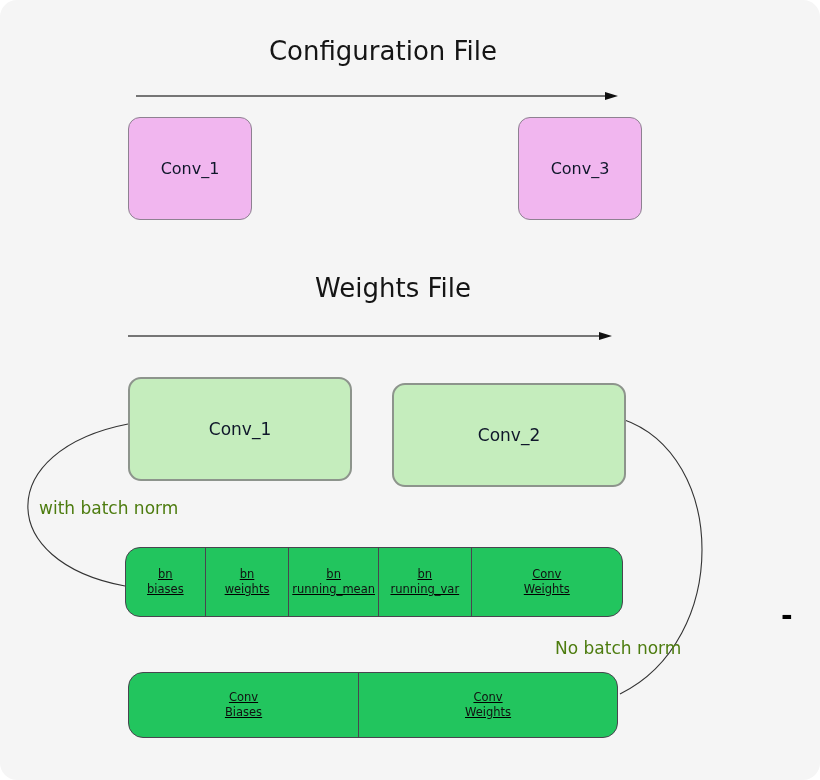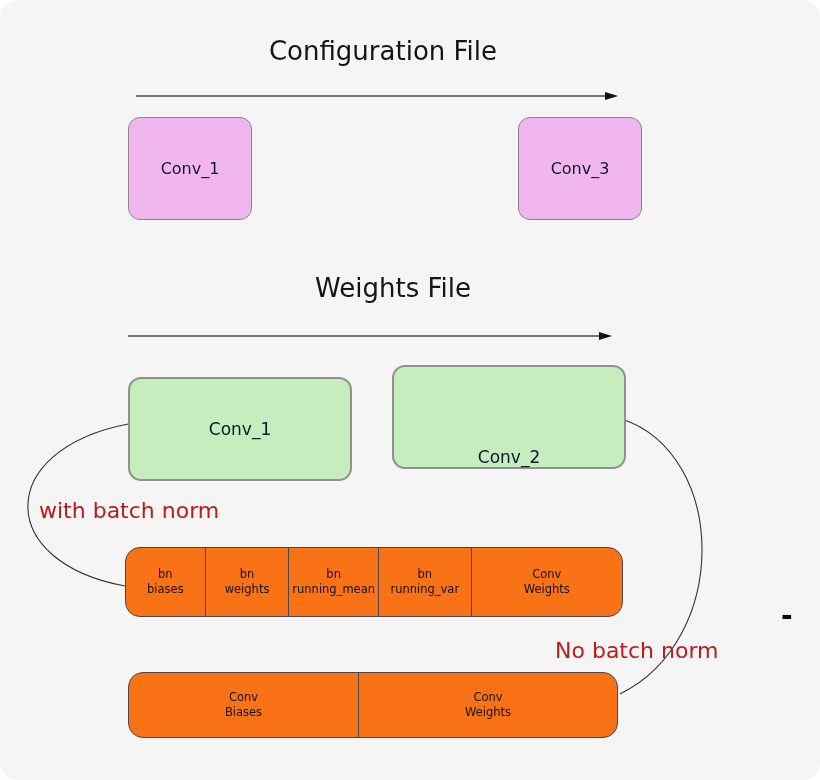--- a/index.html
+++ b/index.html
@@ -16,30 +16,30 @@
   }
   .box {
     position:absolute; display:flex; align-items:center; justify-content:center;
     border-radius:12px; color:#0f172a; white-space:nowrap;
   }
   .pink  { background:#f1b6ef; border:1.5px solid #8e8191; font-size:16px; }
   .green { background:#c5edbd; border:2px solid #8d948c; border-radius:13px; font-size:17px; }
 
   .bar {
     position:absolute; display:flex; box-sizing:border-box;
-    background:#f97316; border:1.4px solid #49454f; border-radius:15px;
+    background:#22c55e; border:1.4px solid #49454f; border-radius:15px;text-decoration:underline;
   }
   .cell {
     box-sizing:border-box; display:flex; flex-direction:column;
     align-items:center; justify-content:center;
     font-size:11.5px; line-height:15px; color:#111; text-align:center;
   }
   .cell + .cell { border-left:1.2px solid #49454f; }
 
-  .note { position:absolute; font-size:22px; color:#b91c1c; white-space:nowrap; }
+  .note { position:absolute; font-size:17px; color:#4d7c0f; white-space:nowrap; }
   .dash { position:absolute; font-size:28px; font-weight:bold; color:#000; line-height:28px; }
 </style>
 </head>
 <body>
 
 <div id="canvas">
 
   <svg class="lines" viewBox="0 0 820 780">
     <line x1="136" y1="96" x2="606" y2="96" stroke="#4a4a4a" stroke-width="1.3"></line>
     <polygon points="618,96 605,92 605,100" fill="#101010"></polygon>
@@ -56,21 +56,21 @@
   </div>
   <div class="box pink" style="left:518px; top:117px; width:122px; height:101px;">
     <span>Conv_3</span>
   </div>
 
   <div class="title" style="left:383px; top:273px;margin-left:10px;">Weights File</div>
 
   <div class="box green" style="left:128px; top:377px; width:220px; height:100px;">
     <span>Conv_1</span>
   </div>
-  <div class="box green" style="left:392px; top:365px; width:230px; height:100px;align-items:flex-end;">
+  <div class="box green" style="left:392px; top:383px; width:230px; height:100px;">
     <span>Conv_2</span>
   </div>
 
   <div class="note" style="left:39px; top:498px;">with batch norm</div>
 
   <div class="bar" style="left:125px; top:547px; width:498px; height:70px;">
     <div class="cell" style="width:79px;">
       <div>bn</div>
       <div>biases</div>
     </div>

